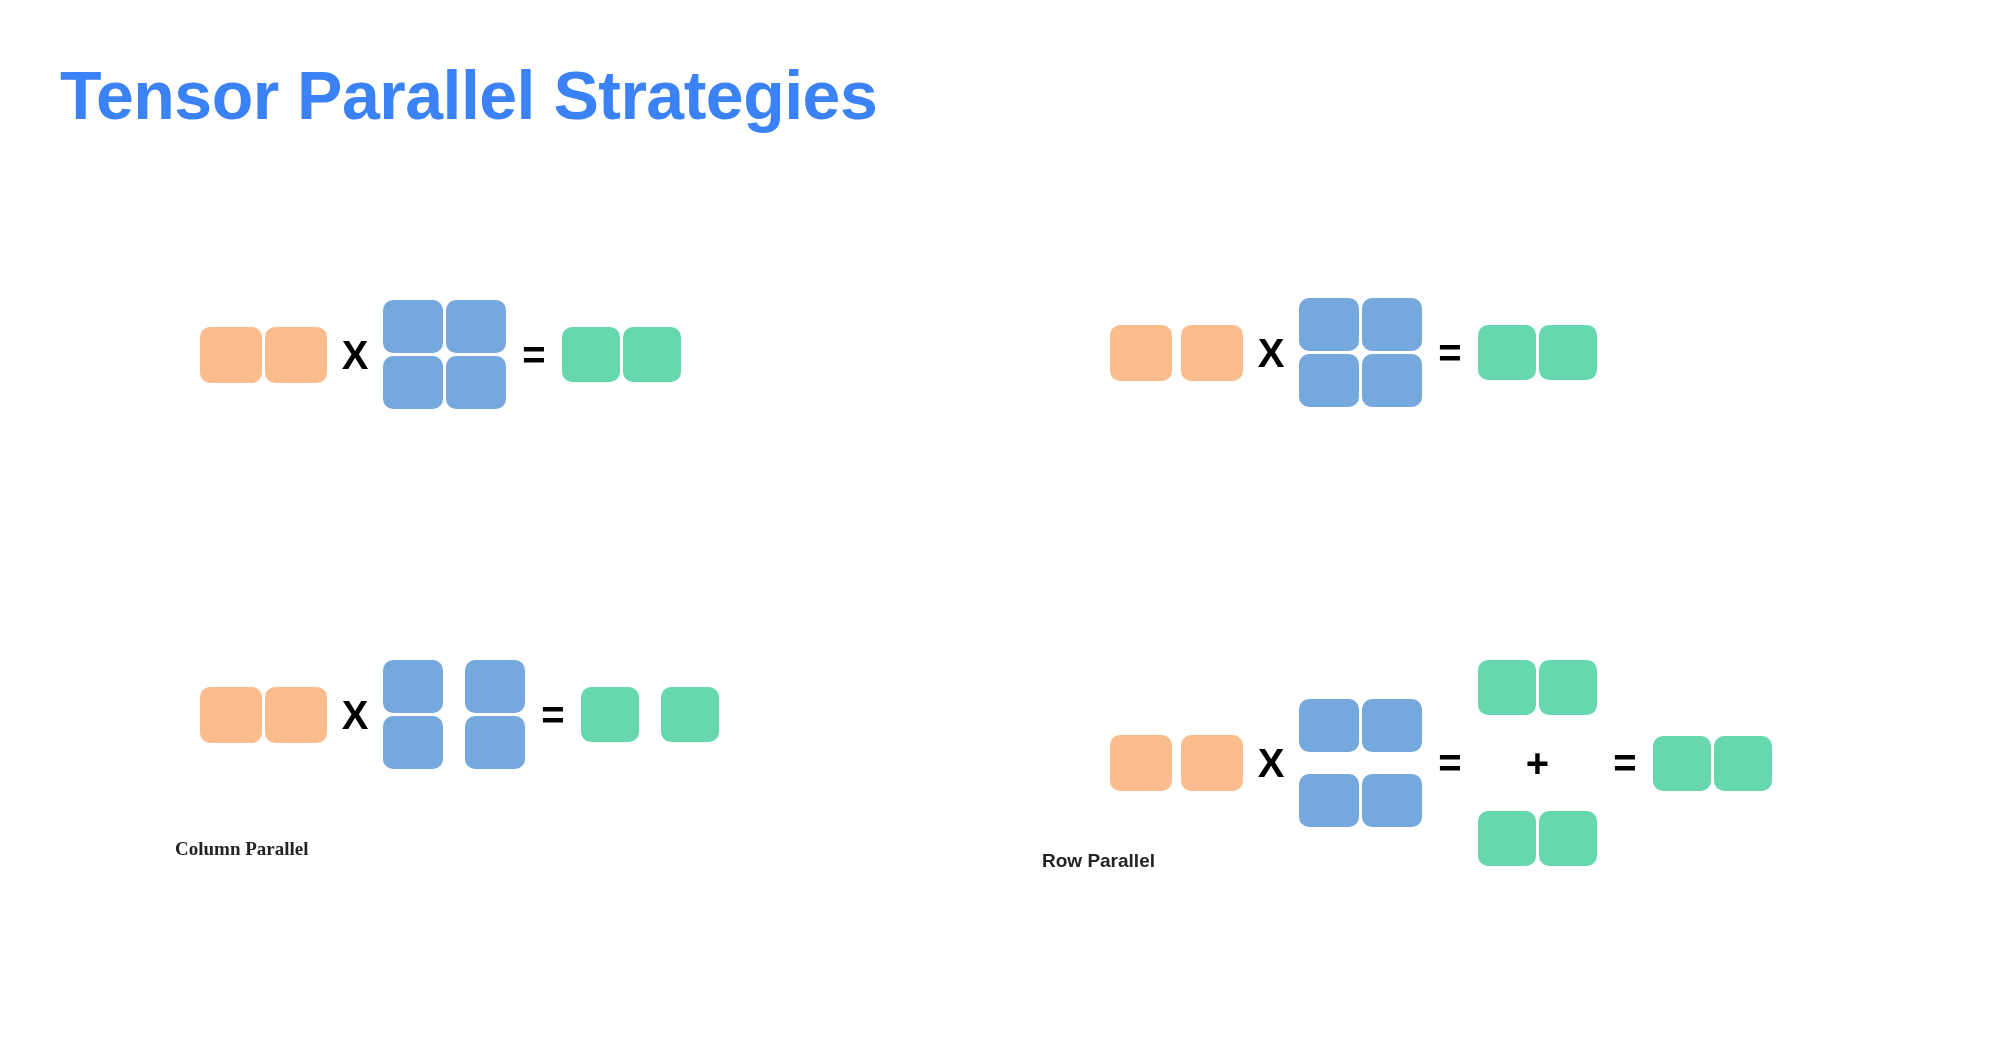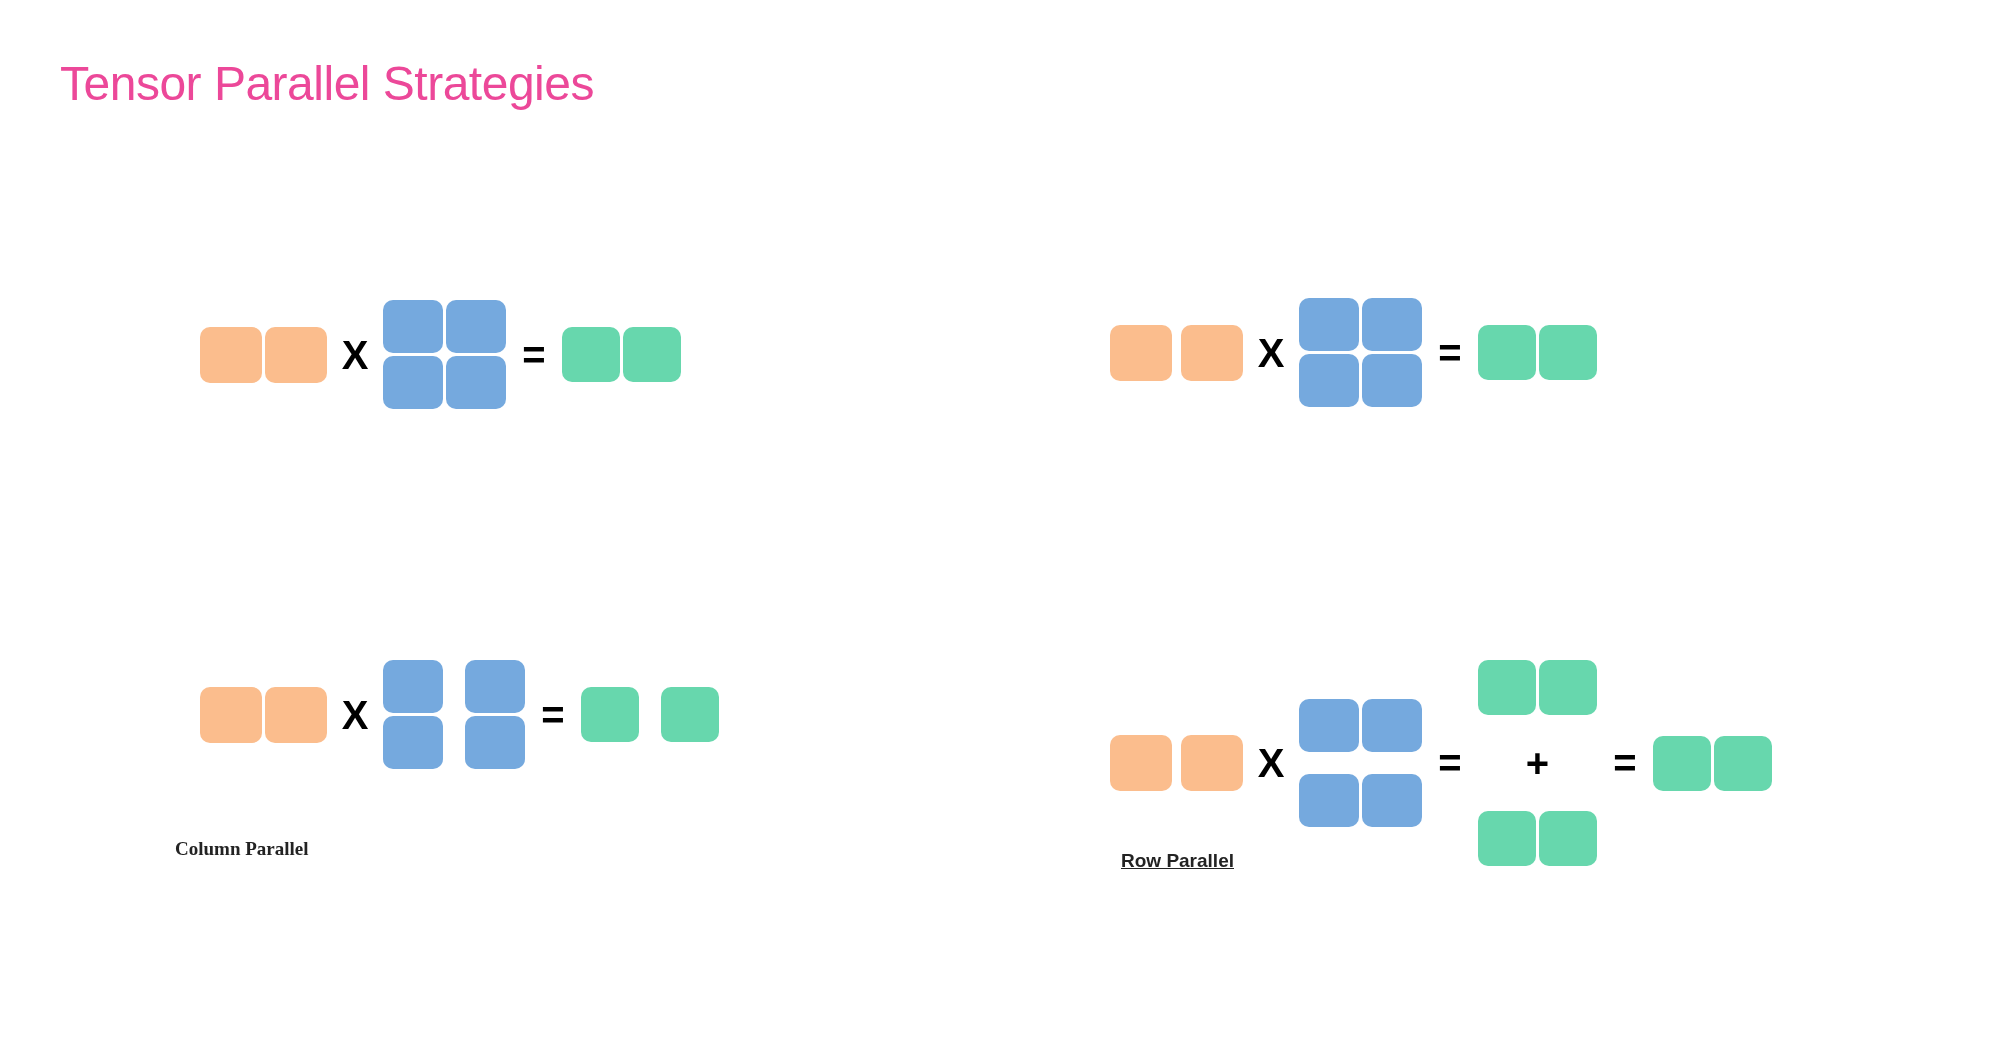--- a/index.html
+++ b/index.html
@@ -13,23 +13,23 @@
     position: relative;
     font-family: "Liberation Sans", sans-serif;
     overflow: hidden;
   }
 
   
   .page-title {
     position: absolute;
     left: 60px;
     top: 56px;
-    font-size: 48px;
-    font-weight: normal;
-    color: #ec4899;
+    font-size: 68px;
+    font-weight: bold;
+    color: #3b82f6;
     letter-spacing: -0.5px;
     white-space: nowrap;
   }
 
   
   .panel {
     position: absolute;
   }
   .equation {
     display: flex;
@@ -223,13 +223,13 @@
   </div>
 
   <div class="operator op-eq">=</div>
 
   <div class="mrow gap-tight">
     <div class="cell green c-green"></div>
     <div class="cell green c-green"></div>
   </div>
 </div>
 
-<div class="caption" style="left:1121px; top:850px;text-decoration:underline;">Row Parallel</div>
+<div class="caption" style="left:1042px; top:850px;">Row Parallel</div>
 
 </body></html>

